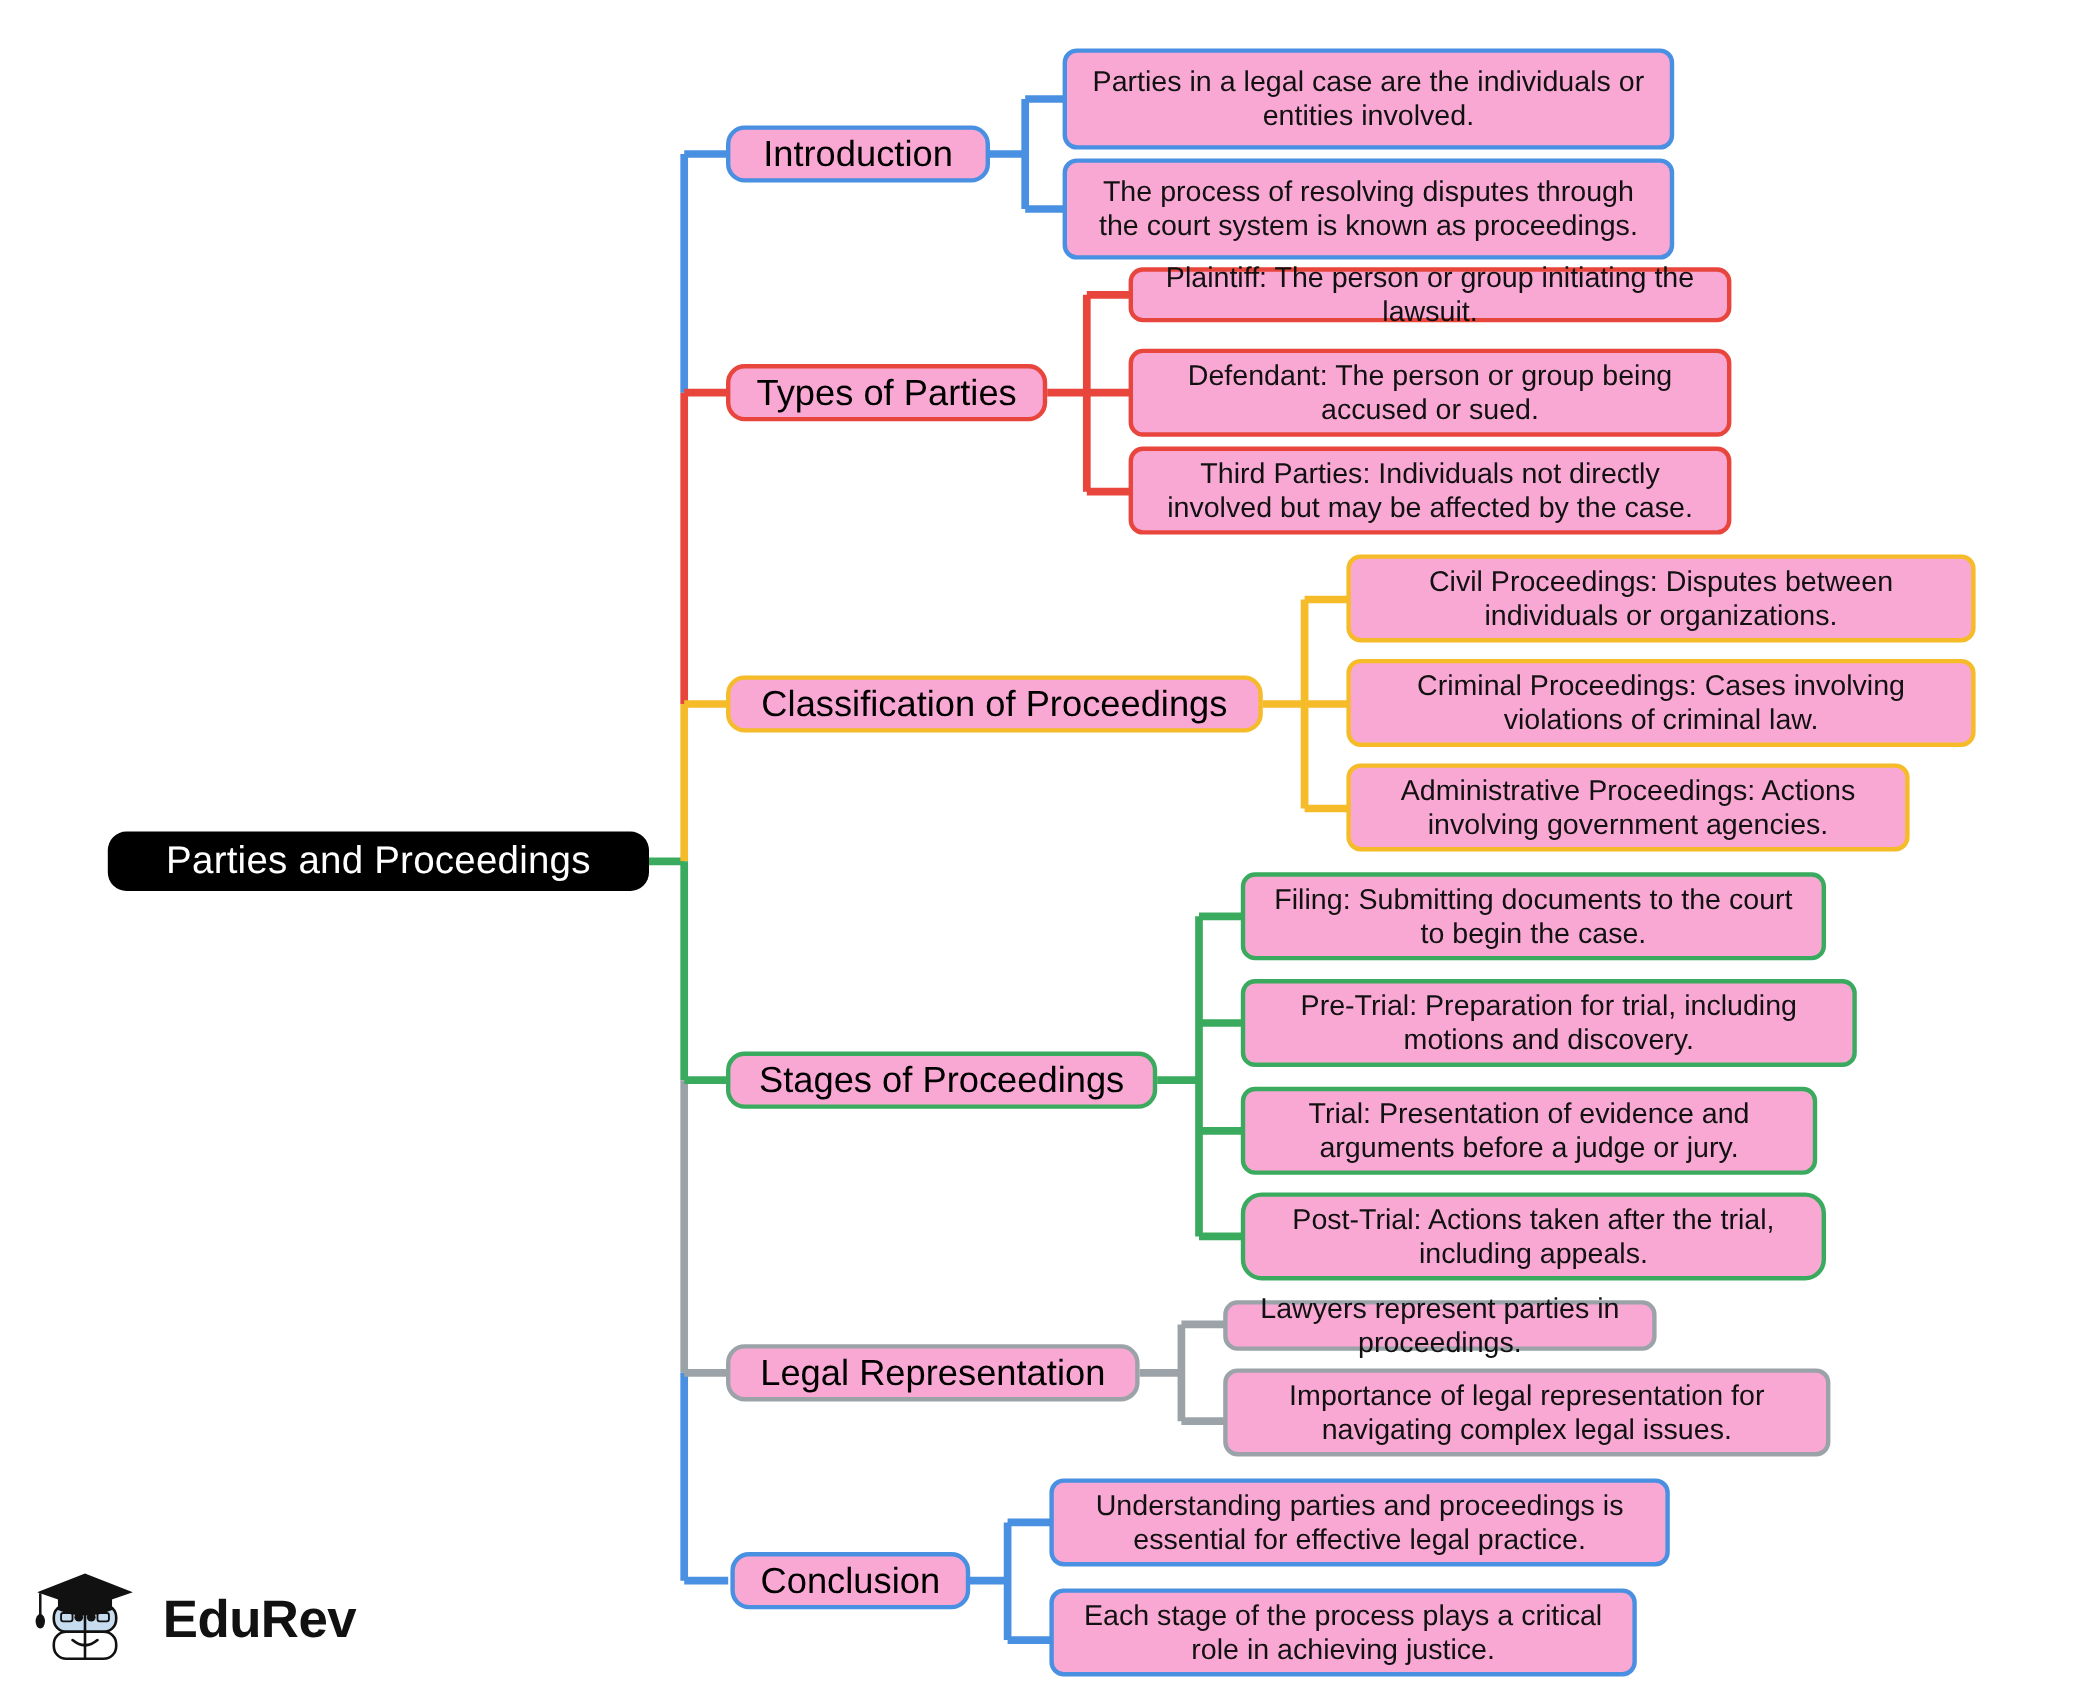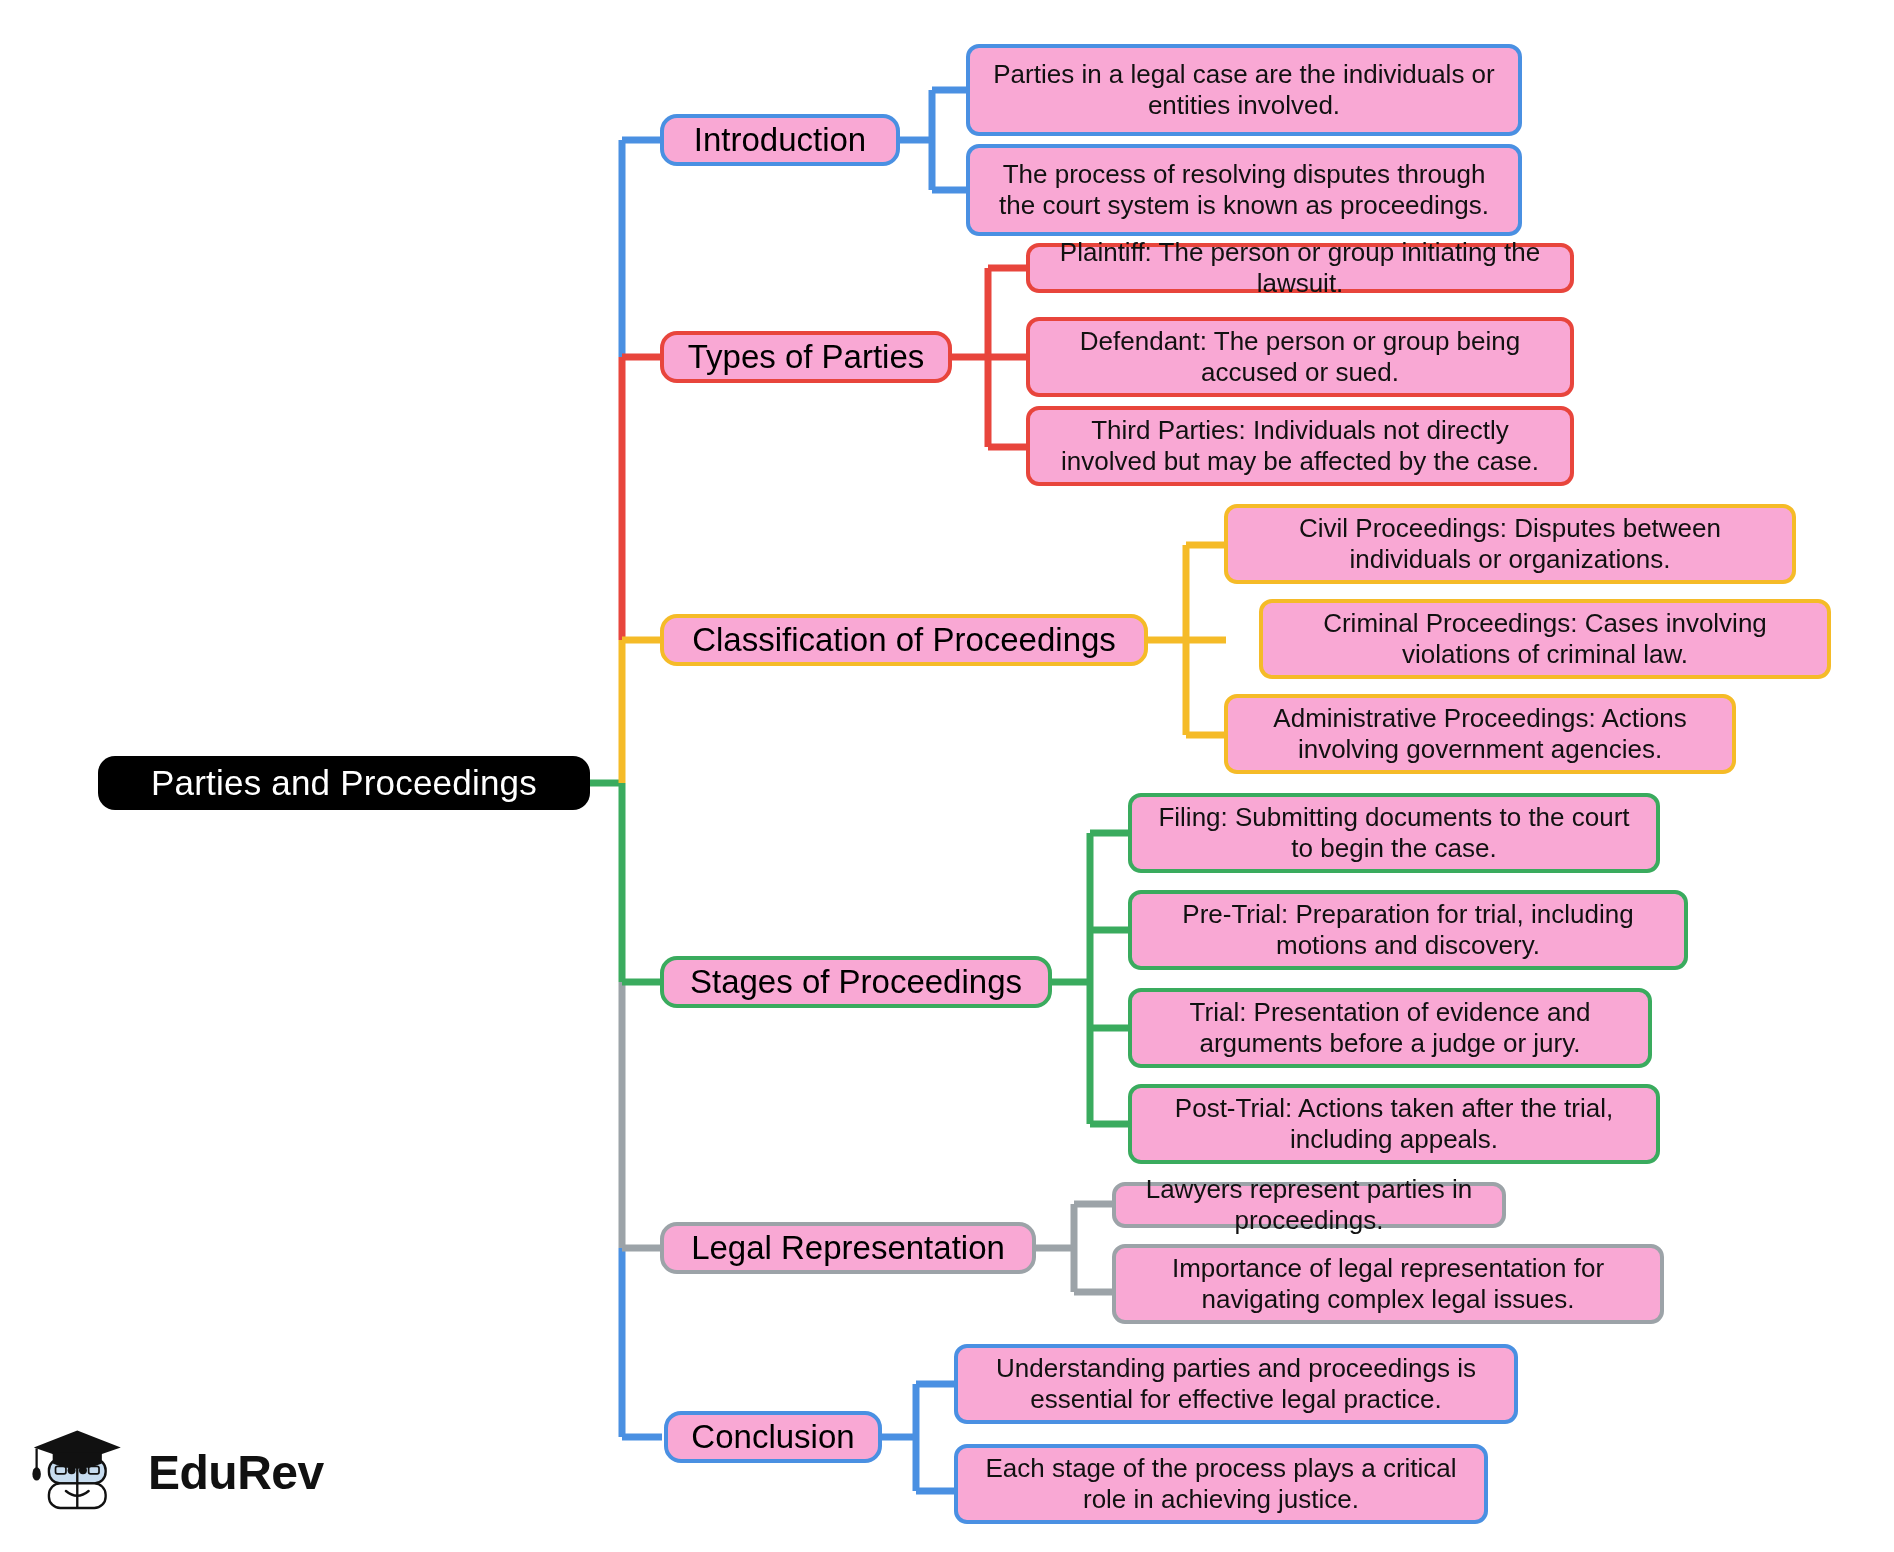--- a/index.html
+++ b/index.html
@@ -167,33 +167,33 @@
   <div class="node leaf-node c-red" style="left:1026px; top:243px; width:548px; height:50px;">Plaintiff: The person or group initiating the lawsuit.</div>
 
   <div class="node leaf-node c-red" style="left:1026px; top:317px; width:548px; height:80px;">Defendant: The person or group being accused or sued.</div>
 
   <div class="node leaf-node c-red" style="left:1026px; top:406px; width:548px; height:80px;">Third Parties: Individuals not directly involved but may be affected by the case.</div>
 
   <div class="node branch-node c-yellow" style="left:660px; top:614px; width:488px; height:52px;">Classification of Proceedings</div>
 
   <div class="node leaf-node c-yellow" style="left:1224px; top:504px; width:572px; height:80px;">Civil Proceedings: Disputes between individuals or organizations.</div>
 
-  <div class="node leaf-node c-yellow" style="left:1224px; top:599px; width:572px; height:80px;margin-left:35px;">Criminal Proceedings: Cases involving violations of criminal law.</div>
+  <div class="node leaf-node c-yellow" style="left:1224px; top:599px; width:572px; height:80px;">Criminal Proceedings: Cases involving violations of criminal law.</div>
 
   <div class="node leaf-node c-yellow" style="left:1224px; top:694px; width:512px; height:80px;">Administrative Proceedings: Actions involving government agencies.</div>
 
   <div class="node branch-node c-green" style="left:660px; top:956px; width:392px; height:52px;">Stages of Proceedings</div>
 
   <div class="node leaf-node c-green" style="left:1128px; top:793px; width:532px; height:80px;">Filing: Submitting documents to the court to begin the case.</div>
 
   <div class="node leaf-node c-green" style="left:1128px; top:890px; width:560px; height:80px;">Pre-Trial: Preparation for trial, including motions and discovery.</div>
 
   <div class="node leaf-node c-green" style="left:1128px; top:988px; width:524px; height:80px;">Trial: Presentation of evidence and arguments before a judge or jury.</div>
 
-  <div class="node leaf-node c-green" style="left:1128px; top:1084px; width:532px; height:80px;">Post-Trial: Actions taken after the trial, including appeals.</div>
+  <div class="node leaf-node c-green" style="left:1128px; top:1084px; width:532px; height:80px;border-radius:19px;">Post-Trial: Actions taken after the trial, including appeals.</div>
 
   <div class="node branch-node c-gray" style="left:660px; top:1222px; width:376px; height:52px;">Legal Representation</div>
 
   <div class="node leaf-node c-gray" style="left:1112px; top:1182px; width:394px; height:46px;">Lawyers represent parties in proceedings.</div>
 
   <div class="node leaf-node c-gray" style="left:1112px; top:1244px; width:552px; height:80px;">Importance of legal representation for navigating complex legal issues.</div>
 
   <div class="node branch-node c-blue" style="left:664px; top:1411px; width:218px; height:52px;">Conclusion</div>
 
   <div class="node leaf-node c-blue" style="left:954px; top:1344px; width:564px; height:80px;">Understanding parties and proceedings is essential for effective legal practice.</div>

